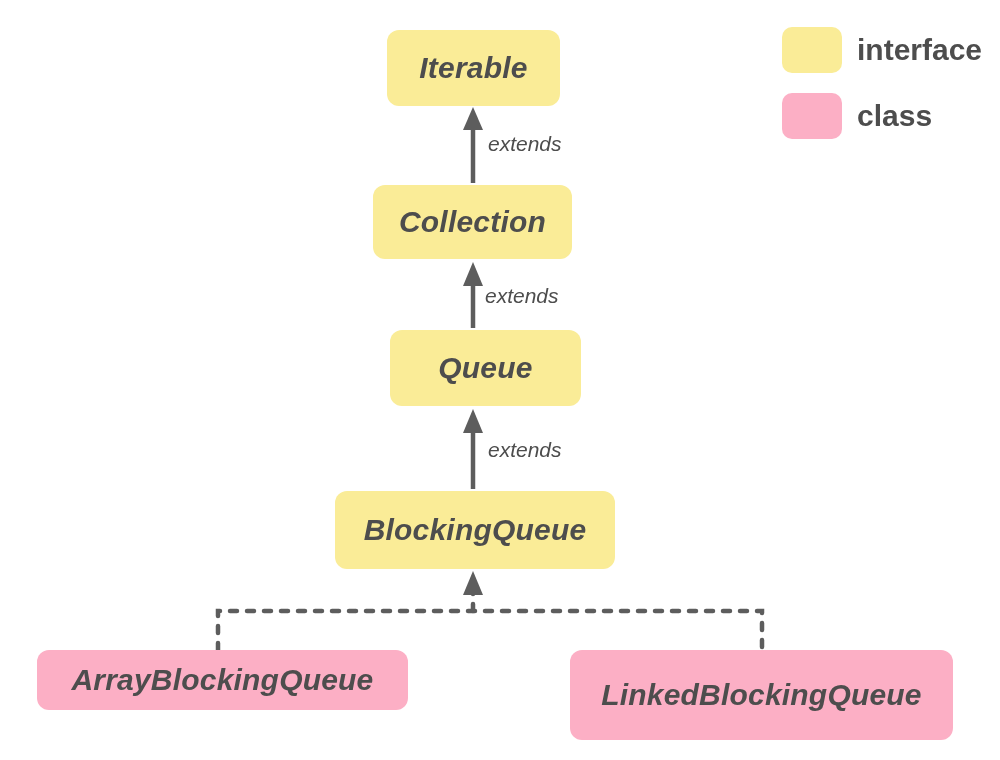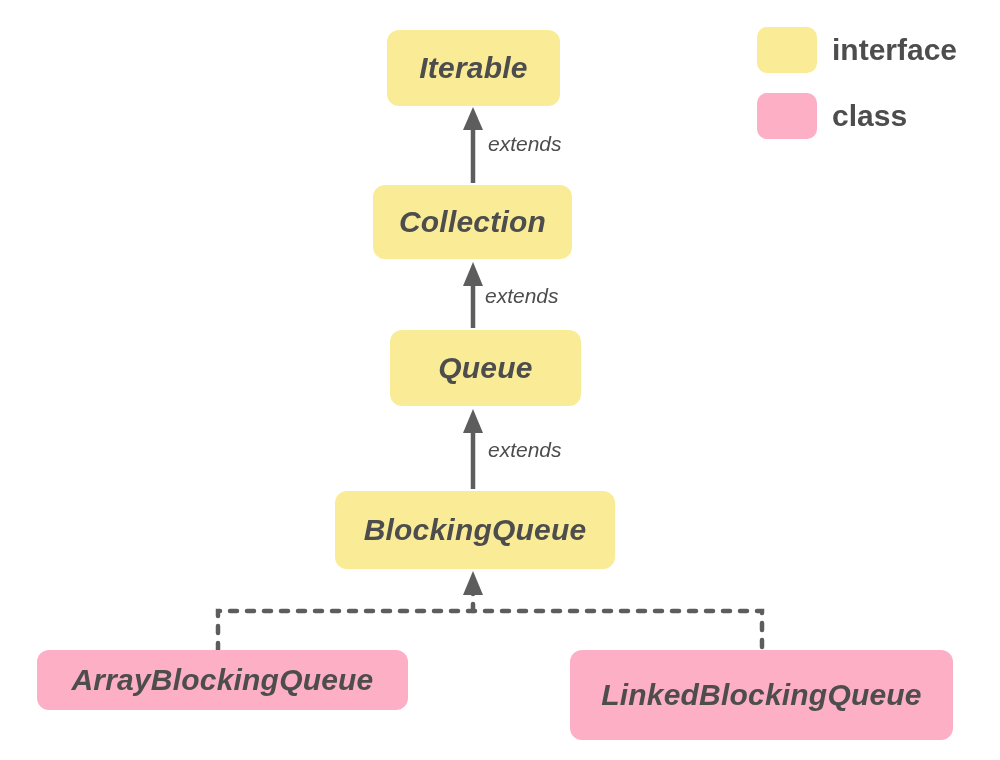--- a/index.html
+++ b/index.html
@@ -56,21 +56,21 @@
   .node.class{background:var(--class-fill);}
   .edge-label{
     position:absolute;
     font-style:italic;
     font-size:21px;
     color:var(--text);
     white-space:nowrap;
   }
   .legend{
     position:absolute;
-    left:757px;
+    left:782px;
     top:27px;
   }
   .legend-item{
     display:flex;
     align-items:center;
     height:46px;
     margin-bottom:20px;
   }
   .legend-swatch{
     width:60px;

